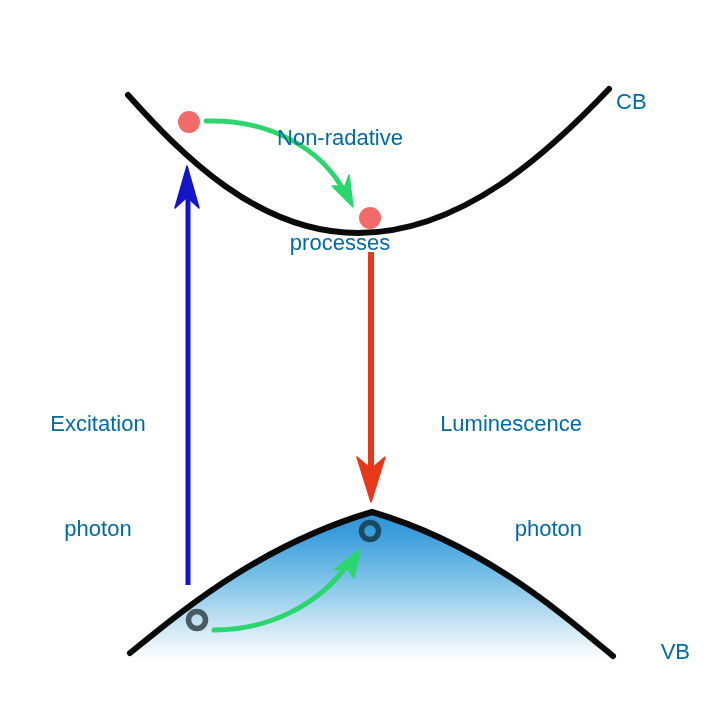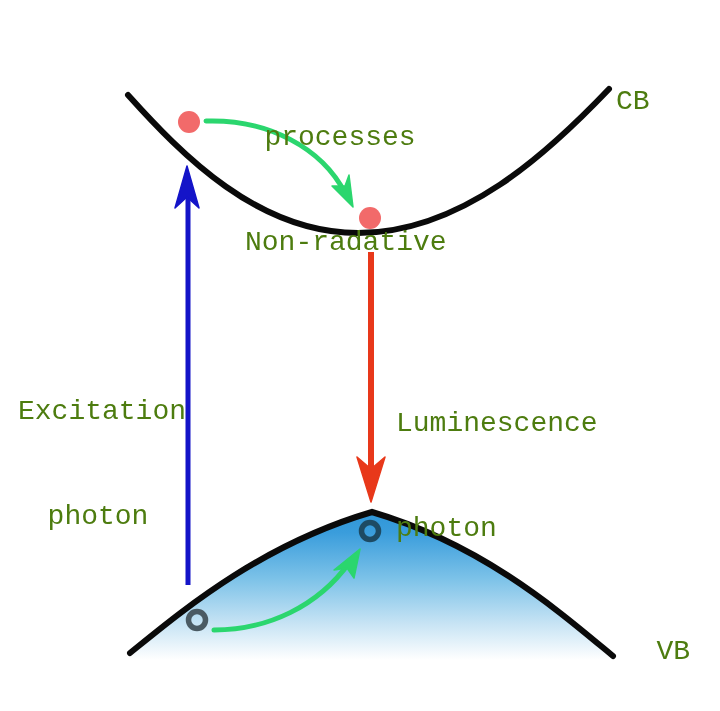--- a/index.html
+++ b/index.html
@@ -21,43 +21,43 @@
   }
   #band-svg {
     position: absolute;
     left: 0;
     top: 0;
     width: 720px;
     height: 711px;
   }
   .diagram-label {
     position: absolute;
-    color: #4d7c0f;
-    font-family: Liberation Mono, monospace;
-    font-size: 28px;
+    color: #0369a1;
+    font-family: Liberation Sans, sans-serif;
+    font-size: 22px;
     line-height: 35px;
     white-space: pre;
     letter-spacing: 0px;
   }
   #label-nonradiative {
     left: 245px;
     top: 50px;
     text-align: center;
     width: 190px;
   }
   #label-excitation {
     left: 18px;
-    top: 324px;
+    top: 336px;
     text-align: center;
     width: 160px;
   }
   #label-luminescence {
-    left: 396px;
+    left: 372px;
     top: 336px;
-    text-align: left;
+    text-align: right;
     width: 210px;
   }
   #label-cb {
     left: 616px;
     top: 84px;
     text-align: left;
     width: 70px;
   }
   #label-vb {
     left: 620px;
@@ -109,22 +109,22 @@
     </g>
 
     <circle cx="189" cy="122" r="11" fill="#f26a6a"></circle>
     <circle cx="370" cy="218" r="11" fill="#f26a6a"></circle>
 
     <circle cx="197" cy="620" r="8.5" fill="none" stroke="#4a5a63" stroke-width="5.5"></circle>
     <circle cx="370" cy="531" r="8.5" fill="none" stroke="#1d4a63" stroke-width="5.5"></circle>
   </svg>
 
   <div class="diagram-label" id="label-nonradiative">
+    <div>Non-radative</div>
     <div>processes</div>
-    <div>Non-radative</div>
   </div>
 
   <div class="diagram-label" id="label-excitation">
     <div>Excitation</div>
     <div>photon</div>
   </div>
 
   <div class="diagram-label" id="label-luminescence">
     <div>Luminescence</div>
     <div>photon</div>

